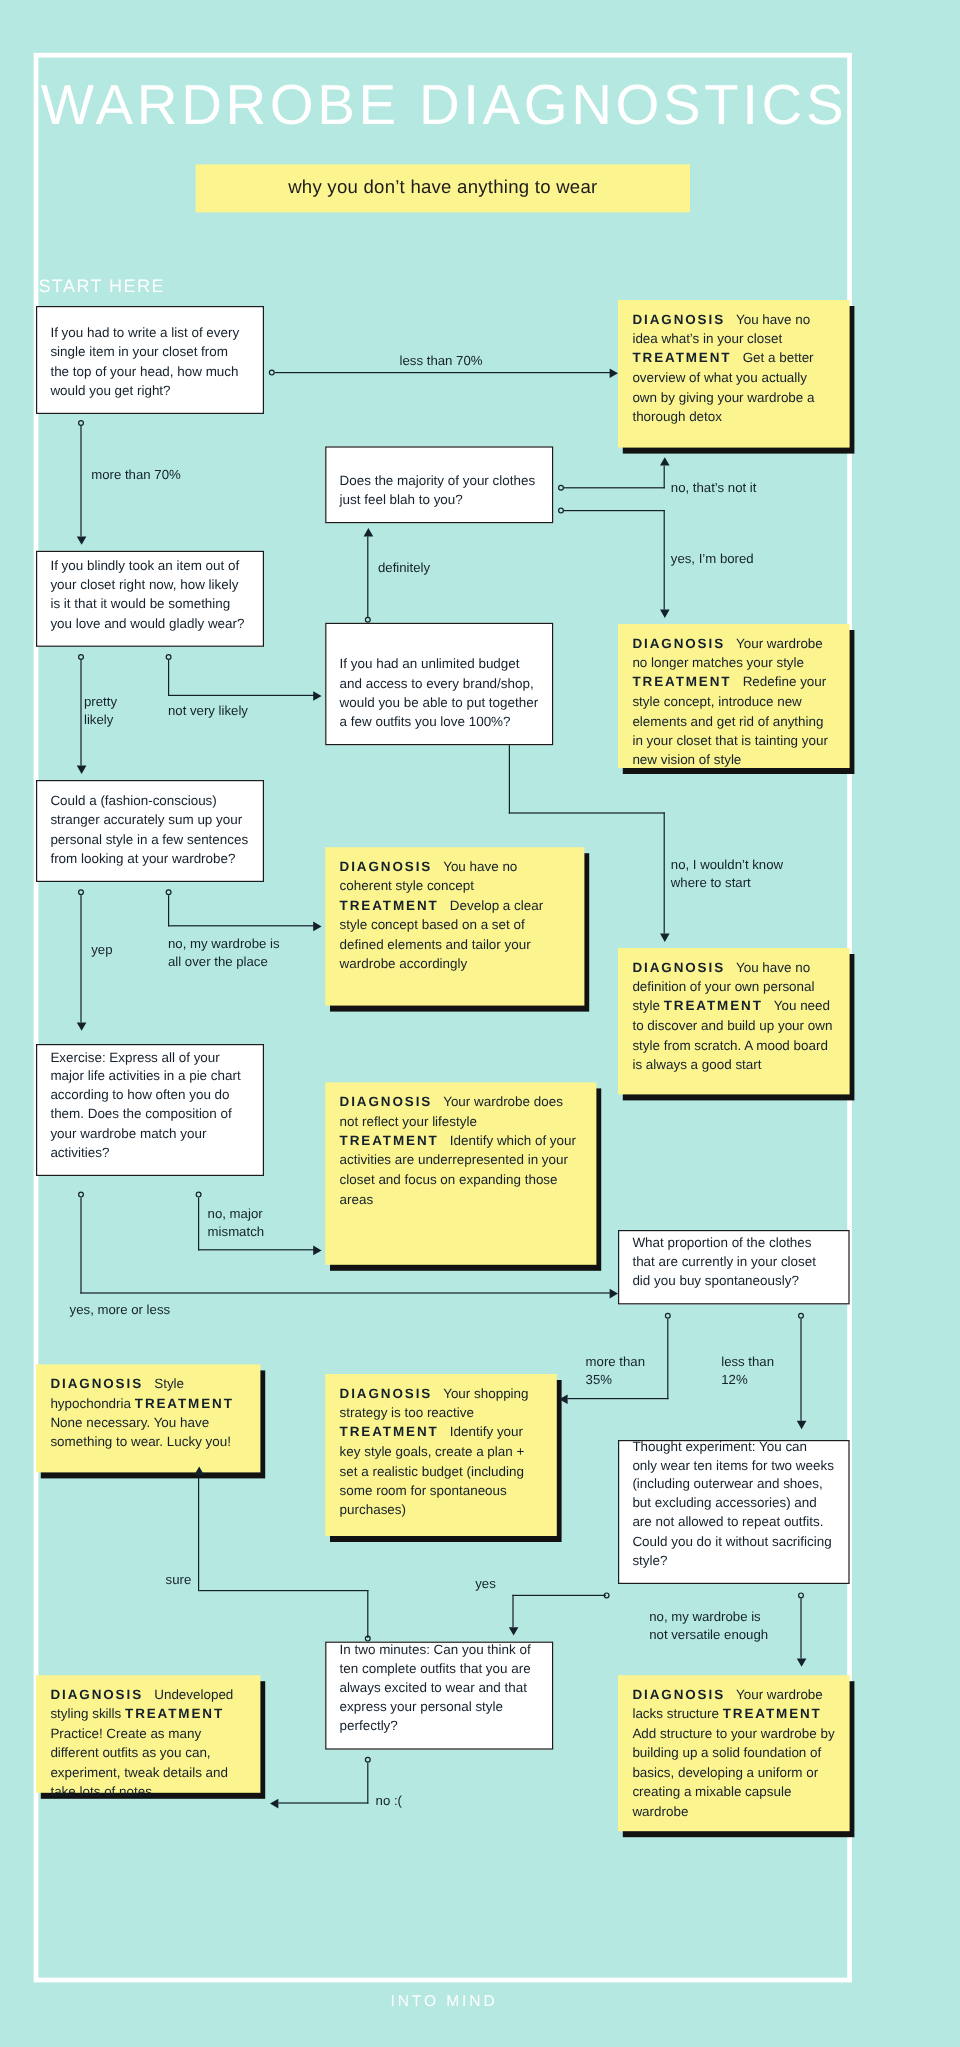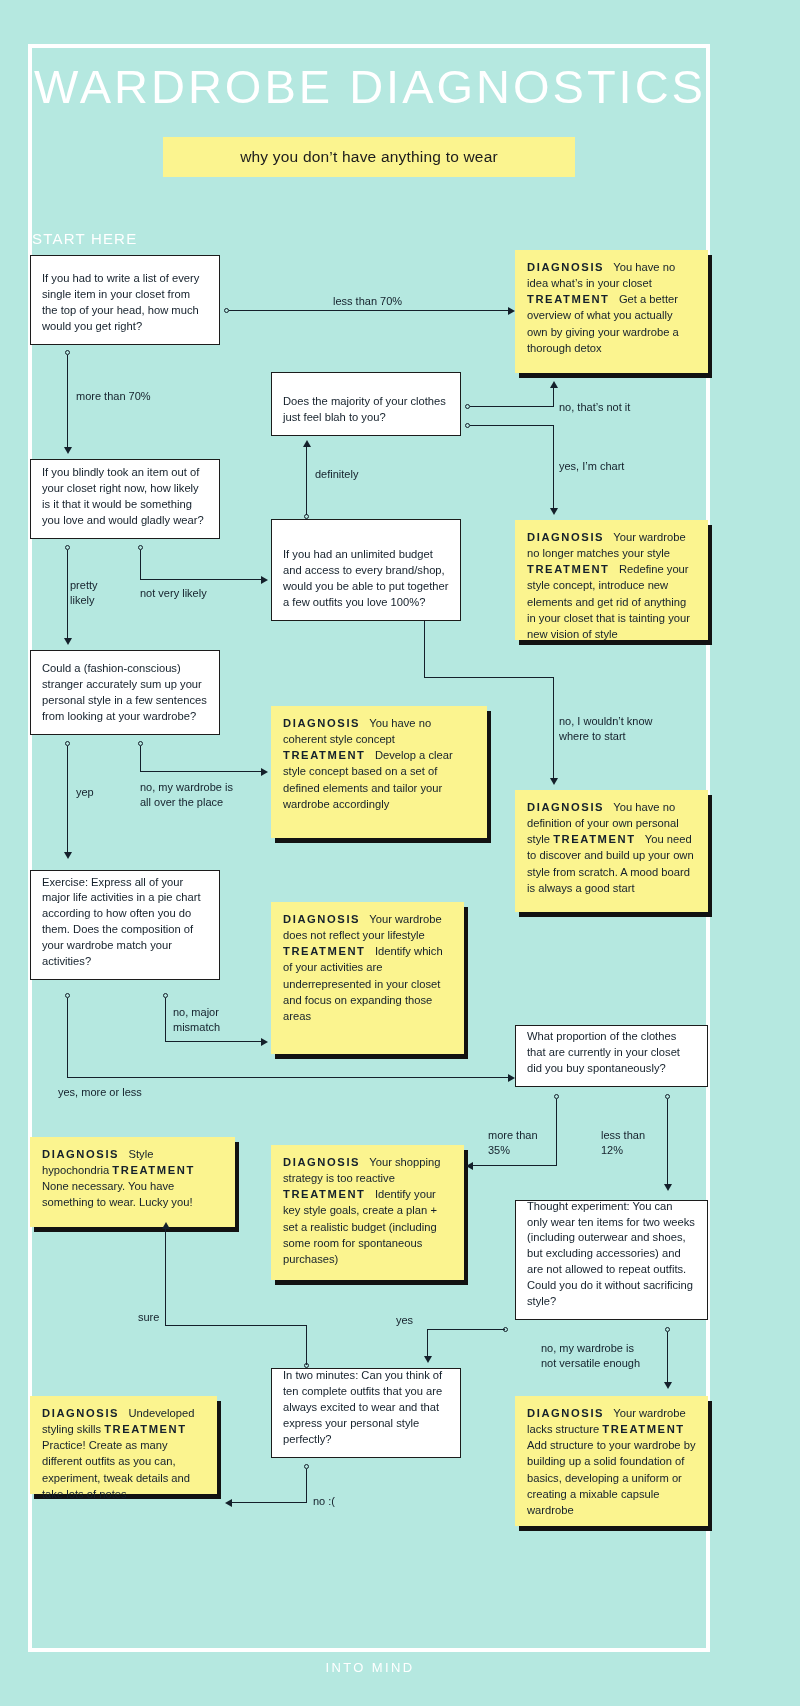--- a/index.html
+++ b/index.html
@@ -224,28 +224,28 @@
     <span>Develop a clear style concept based on a set of defined elements and tailor your wardrobe accordingly</span>
   </div>
 
   <div class="dbox" style="left:515px; top:790px; width:193px; height:122px;">
     <span class="kw">DIAGNOSIS</span>&nbsp;&nbsp;
     <span>You have no definition of your own personal style</span> 
     <span class="kw">TREATMENT</span>&nbsp;&nbsp;
     <span>You need to discover and build up your own style from scratch. A mood board is always a good start</span>
   </div>
 
-  <div class="dbox" style="left:271px; top:902px; width:193px; height:152px;">
+  <div class="dbox" style="left:271px; top:902px; width:226px; height:152px;">
     <span class="kw">DIAGNOSIS</span>&nbsp;&nbsp;
     <span>Your wardrobe does not reflect your lifestyle</span> 
     <span class="kw">TREATMENT</span>&nbsp;&nbsp;
     <span>Identify which of your activities are underrepresented in your closet and focus on expanding those areas</span>
   </div>
 
-  <div class="dbox" style="left:30px; top:1137px; width:205px; height:90px;">
+  <div class="dbox" style="left:30px; top:1137px; width:187px; height:90px;">
     <span class="kw">DIAGNOSIS</span>&nbsp;&nbsp;
     <span>Style hypochondria</span> 
     <span class="kw">TREATMENT</span>&nbsp;&nbsp;
     <span>None necessary. You have something to wear. Lucky you!</span>
   </div>
 
   <div class="dbox" style="left:271px; top:1145px; width:193px; height:135px;">
     <span class="kw">DIAGNOSIS</span>&nbsp;&nbsp;
     <span>Your shopping strategy is too reactive</span> 
     <span class="kw">TREATMENT</span>&nbsp;&nbsp;
@@ -279,21 +279,21 @@
   <div class="dot" style="left:465px; top:404px;"></div>
   <div class="ln-h" style="left:470px; top:406px; width:84px;"></div>
   <div class="ln-v" style="left:553px; top:388px; height:19px;"></div>
   <div class="arr up" style="left:550px; top:381px;"></div>
   <div class="lbl" style="left:559px; top:400px;">no, that’s not it</div>
 
   <div class="dot" style="left:465px; top:423px;"></div>
   <div class="ln-h" style="left:470px; top:425px; width:84px;"></div>
   <div class="ln-v" style="left:553px; top:425px; height:83px;"></div>
   <div class="arr down" style="left:549.7px; top:508px;"></div>
-  <div class="lbl" style="left:559px; top:459px;">yes, I’m chart</div>
+  <div class="lbl" style="left:559px; top:459px;">yes, I’m bored</div>
 
   <div class="dot" style="left:304px; top:514px;"></div>
   <div class="ln-v" style="left:306px; top:447px; height:68px;"></div>
   <div class="arr up" style="left:303px; top:440px;"></div>
   <div class="lbl" style="left:315px; top:467px;">definitely</div>
 
   <div class="dot" style="left:65px; top:545px;"></div>
   <div class="ln-v" style="left:67px; top:550px; height:88px;"></div>
   <div class="arr down" style="left:63.7px; top:638px;"></div>
   <div class="lbl" style="left:70px; top:578px;">pretty

